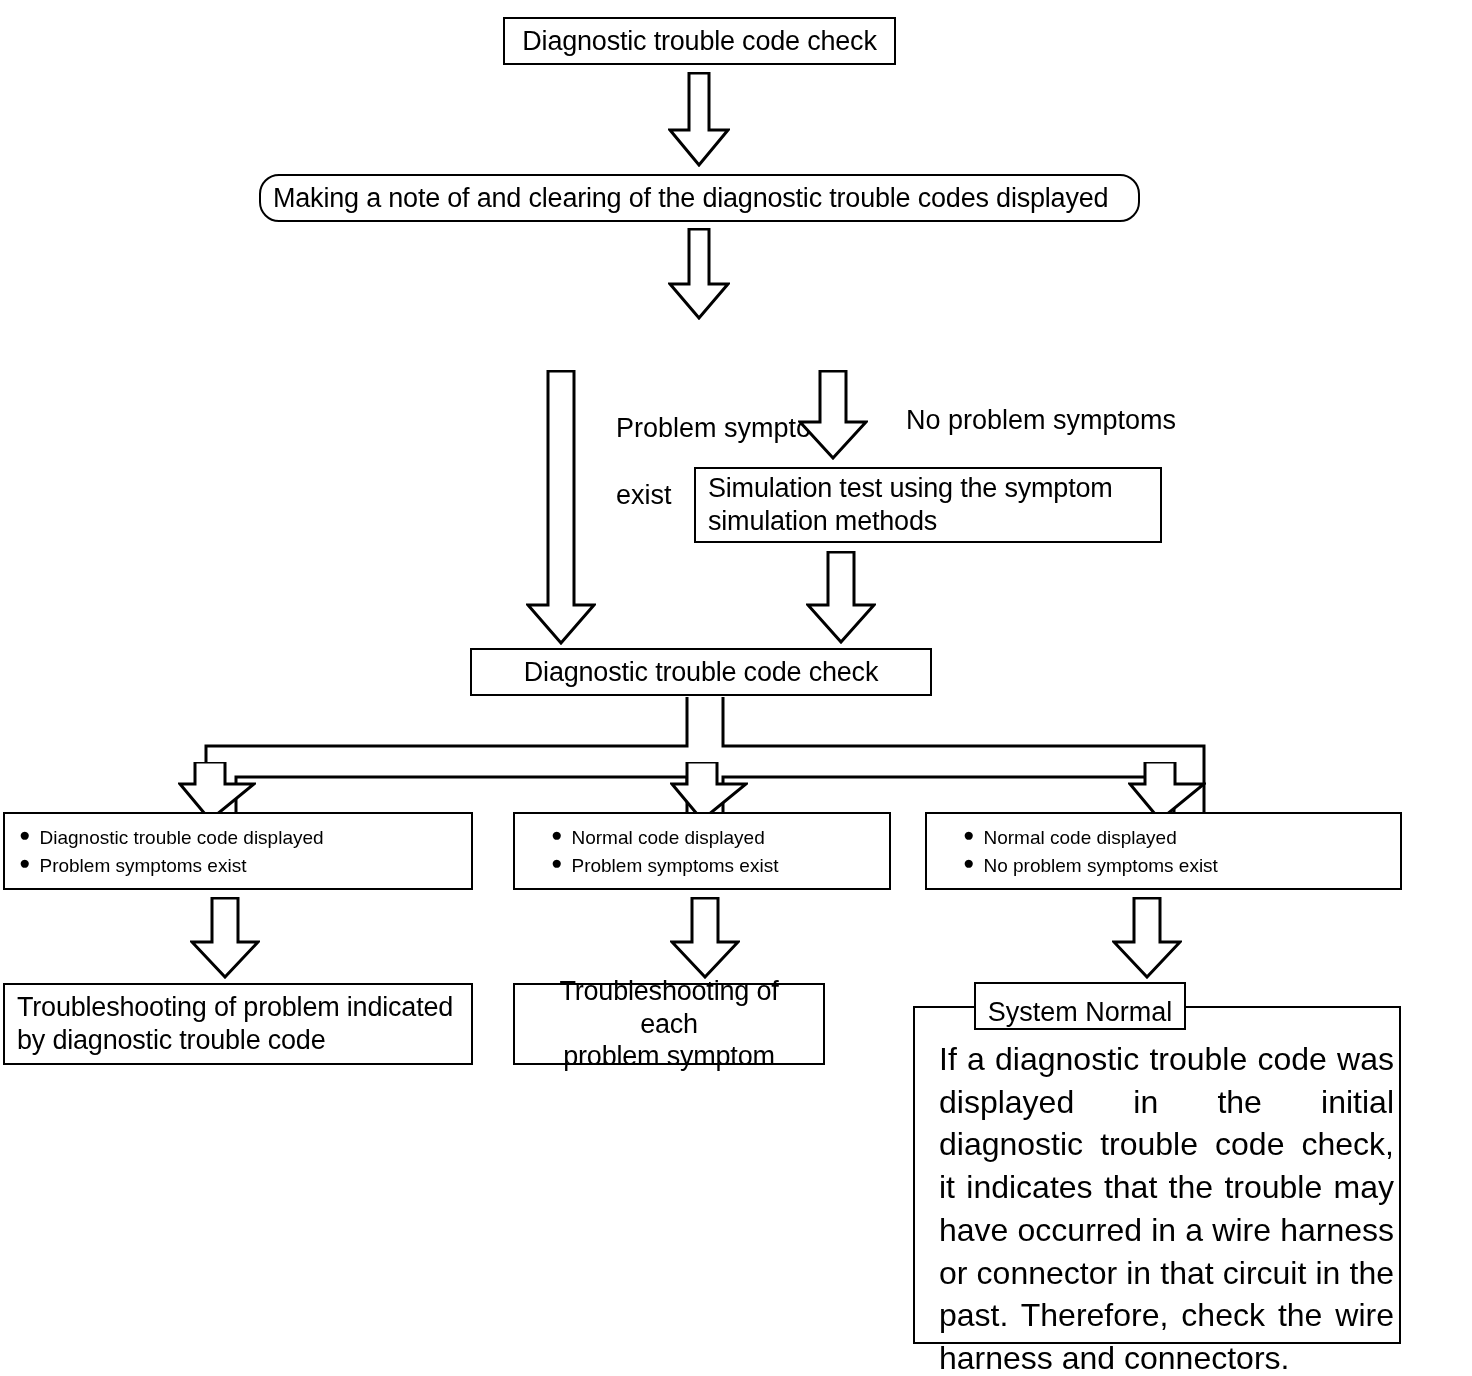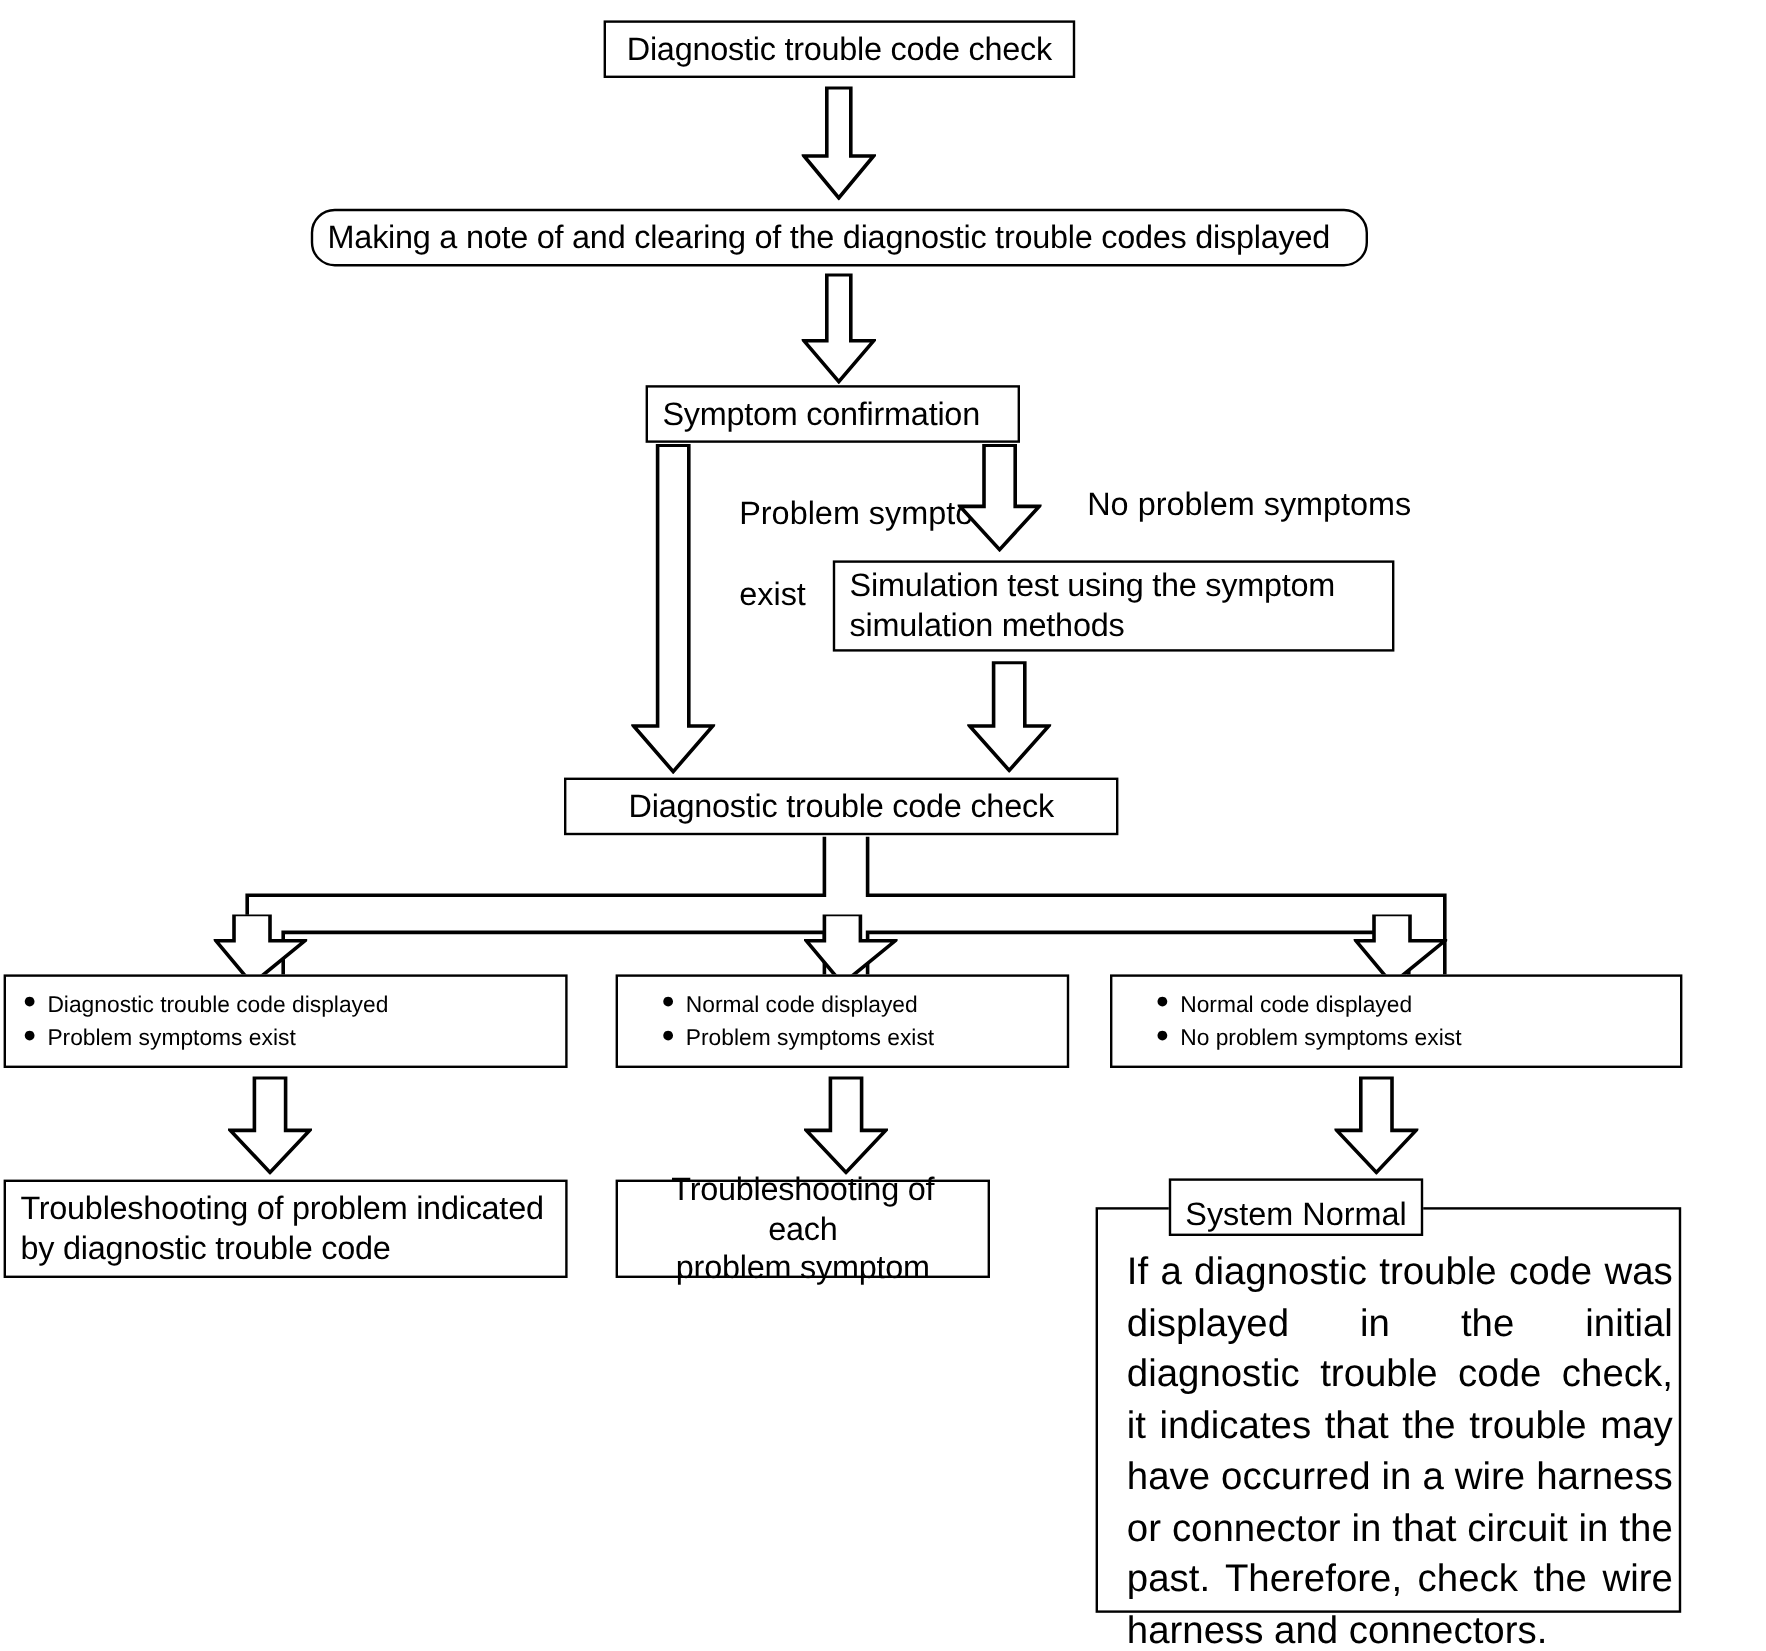--- a/index.html
+++ b/index.html
@@ -111,23 +111,20 @@
   <div class="box left" style="left:259px; top:174px; width:881px; height:48px;border-radius:20px;">
     <span class="pad">Making a note of and clearing of the diagnostic trouble codes displayed</span>
   </div>
 
   <div class="arrow" style="left:668px; top:228px; width:62px; height:92px;">
     <svg width="62" height="92" viewBox="0 0 62 92">
       <polygon points="21,1 41,1 41,56 60,56 31,90 2,56 21,56" fill="#ffffff" stroke="#000000" stroke-width="3"></polygon>
     </svg>
   </div>
 
-  <div class="box left" style="left:538px; top:321px; width:312px; height:48px;">
-    <span class="pad">Symptom confirmation</span>
-  </div>
 
   <div class="arrow" style="left:526px; top:370px; width:70px; height:275px;">
     <svg width="70" height="275" viewBox="0 0 70 275">
       <polygon points="22,1 48,1 48,235 68,235 35,273 2,235 22,235" fill="#ffffff" stroke="#000000" stroke-width="3"></polygon>
     </svg>
   </div>
 
   <div class="label" style="left:586px; top:379px;">
     <span>Problem symptoms</span><br>
     <span>exist</span>

